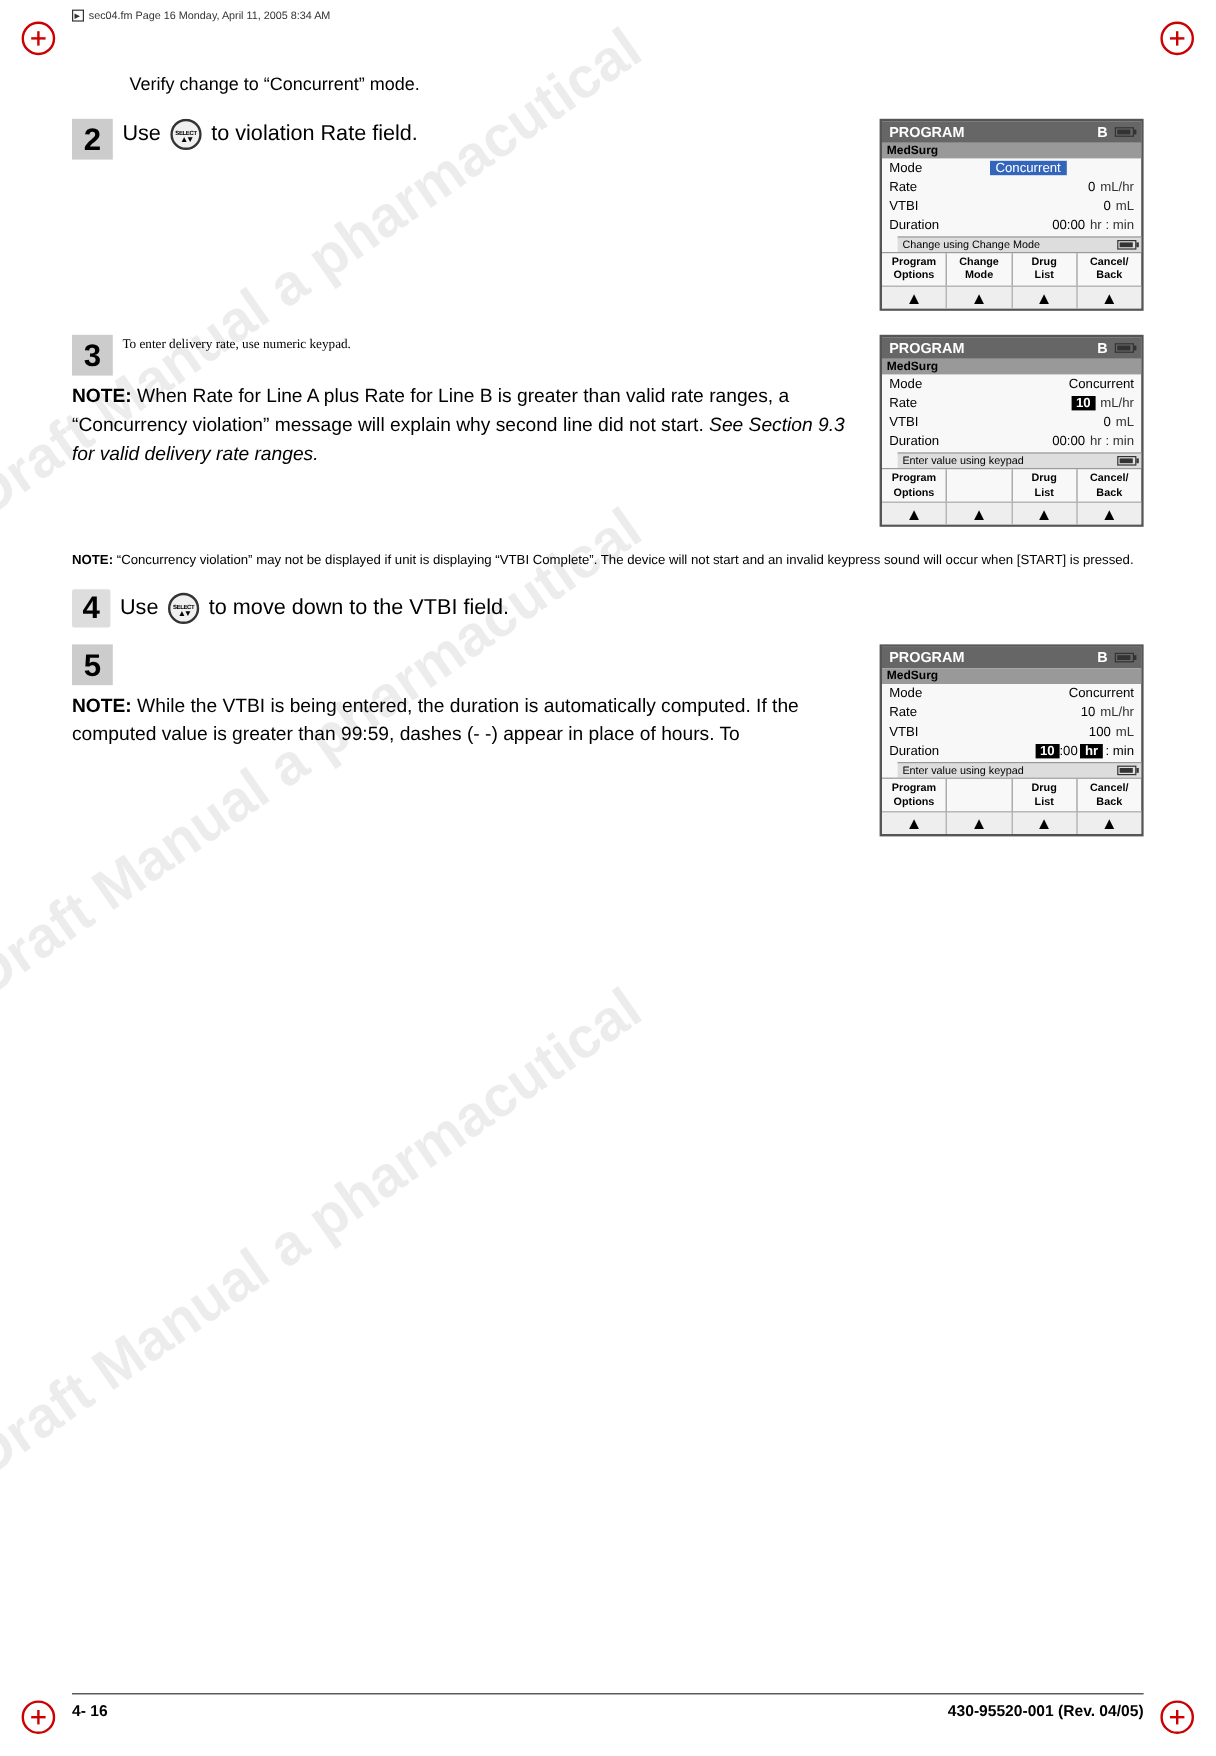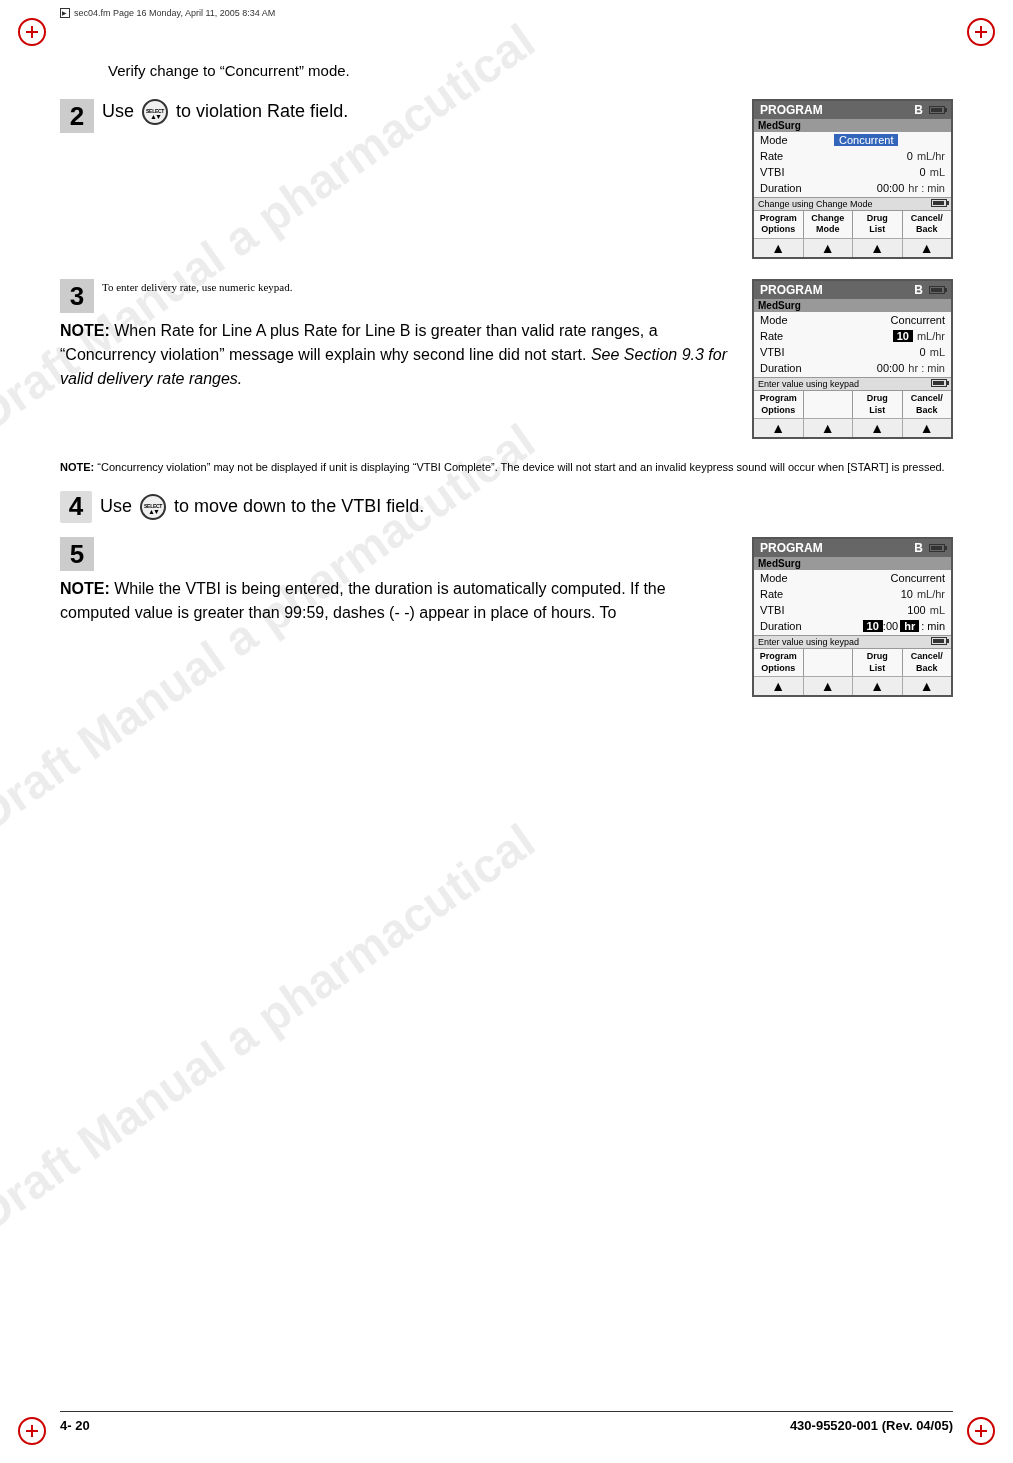--- a/index.html
+++ b/index.html
@@ -124,21 +124,21 @@
       bottom: 1px;
       left: 50%;
       transform: translateX(-50%);
       letter-spacing: -2px;
     }
 
     
     .device-screen {
       border: 2px solid #555;
       background: #f8f8f8;
-      width: 201px;
+      width: 220px;
       font-size: 11px;
     }
 
     .screen-header {
       background: #666;
       color: #fff;
       display: flex;
       justify-content: space-between;
       align-items: center;
       padding: 2px 6px;
@@ -162,24 +162,26 @@
       border-bottom: none;
     }
 
     .screen-row .label { color: #000; }
     .screen-row .unit { color: #333; text-align: right; }
 
     .screen-status-bar {
       background: #ddd;
       display: flex;
       justify-content: space-between;
+      align-items: center;
       padding: 1px 4px;
       font-size: 9px;
       border-top: 1px solid #999;
       margin-top: 1px;
+      margin-left: 13px;
     }
 
     .screen-status-bar .status-text {
       font-size: 9px;
     }
 
     .battery-icon {
       width: 16px;
       height: 8px;
       border: 1px solid #333;
@@ -611,15 +613,15 @@
             <div class="screen-arrow-btn">▲</div>
           </div>
         </div>
       </div>
     </div>
   </div>
 
 </div>
 
 <div class="page-footer">
-  <span>4- 20</span>
+  <span>4- 16</span>
   <span>430-95520-001 (Rev. 04/05)</span>
 </div>
 
 </body></html>

